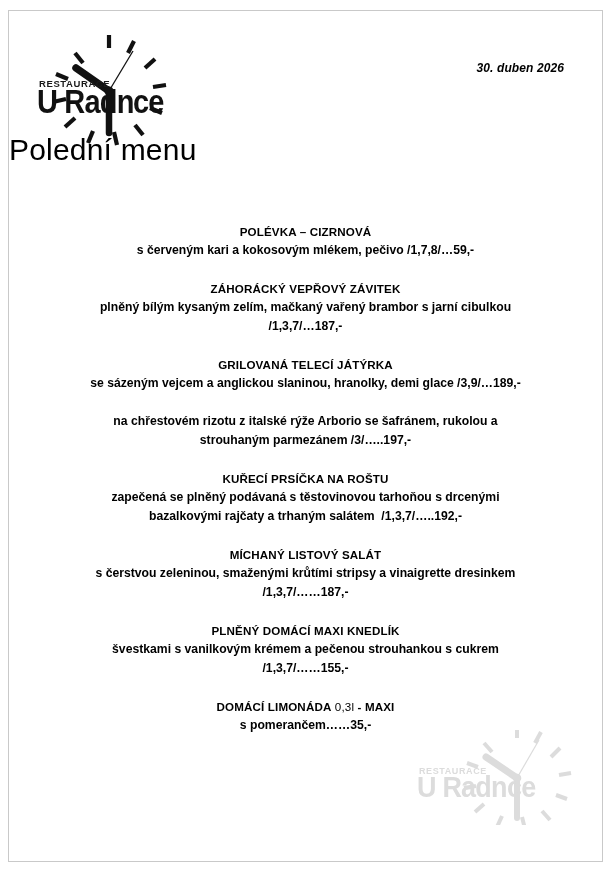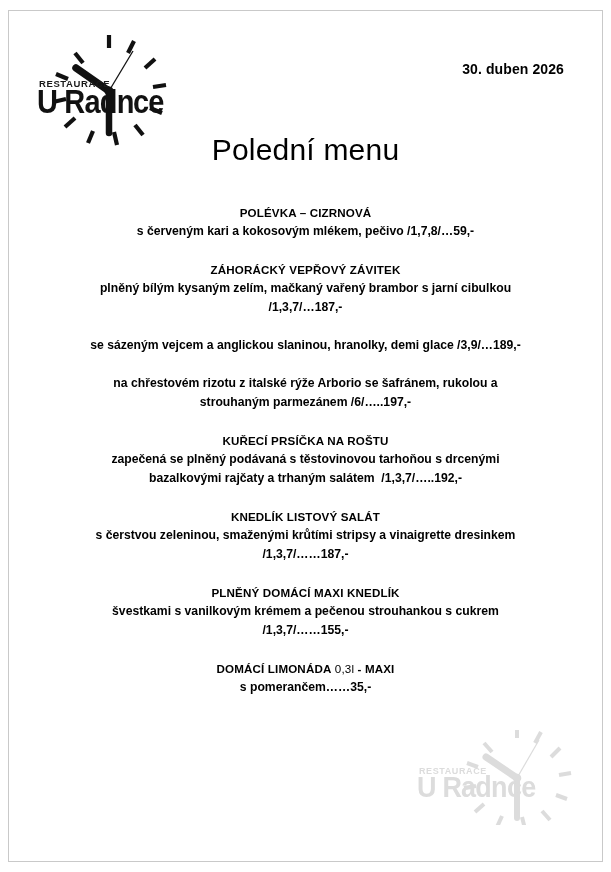--- a/index.html
+++ b/index.html
@@ -42,42 +42,43 @@
     top: 18px;
     width: 160px;
     height: 120px;
   }
   .logo svg { display: block; }
 
   .date {
     position: absolute;
     right: 38px;
     top: 50px;
-    font-size: 14px;
+    font-size: 12px;
     font-weight: bold;
     letter-spacing: 0.1px;
     white-space: nowrap;
+    font-style: italic;
   }
 
   .title {
     position: absolute;
     left: 0;
     top: 122px;
     width: 100%;
-    text-align: center;
+    text-align: left;
     font-size: 30px;
     font-weight: 400;
     letter-spacing: 0.2px;
   }
 
   
   .menu {
     position: absolute;
     left: 0;
-    top: 192px;
+    top: 211px;
     width: 100%;
   }
 
   .item {
     text-align: center;
     margin-bottom: 19px;
   }
   .item-name {
     font-size: 11.6px;
     font-weight: bold;
@@ -152,36 +153,37 @@
       <div class="item-desc">s červeným kari a kokosovým mlékem, pečivo /1,7,8/…59,-</div>
     </div>
 
     <div class="item">
       <div class="item-name">ZÁHORÁCKÝ VEPŘOVÝ ZÁVITEK</div>
       <div class="item-desc">plněný bílým kysaným zelím, mačkaný vařený brambor s jarní cibulkou
 /1,3,7/…187,-</div>
     </div>
 
     <div class="item">
+      <div class="item-name">GRILOVANÁ TELECÍ JÁTÝRKA</div>
       <div class="item-desc">se sázeným vejcem a anglickou slaninou, hranolky, demi glace /3,9/…189,-</div>
     </div>
 
     <div class="item">
       <div class="item-desc">na chřestovém rizotu z italské rýže Arborio se šafránem, rukolou a
-strouhaným parmezánem /6/…..197,-</div>
+strouhaným parmezánem /3/…..197,-</div>
     </div>
 
     <div class="item">
       <div class="item-name">KUŘECÍ PRSÍČKA NA ROŠTU</div>
       <div class="item-desc">zapečená se plněný podávaná s těstovinovou tarhoňou s drcenými
 bazalkovými rajčaty a trhaným salátem  /1,3,7/…..192,-</div>
     </div>
 
     <div class="item">
-      <div class="item-name">KNEDLÍK LISTOVÝ SALÁT</div>
+      <div class="item-name">MÍCHANÝ LISTOVÝ SALÁT</div>
       <div class="item-desc">s čerstvou zeleninou, smaženými krůtími stripsy a vinaigrette dresinkem
 /1,3,7/……187,-</div>
     </div>
 
     <div class="item">
       <div class="item-name">PLNĚNÝ DOMÁCÍ MAXI KNEDLÍK</div>
       <div class="item-desc">švestkami s vanilkovým krémem a pečenou strouhankou s cukrem
 /1,3,7/……155,-</div>
     </div>
 

